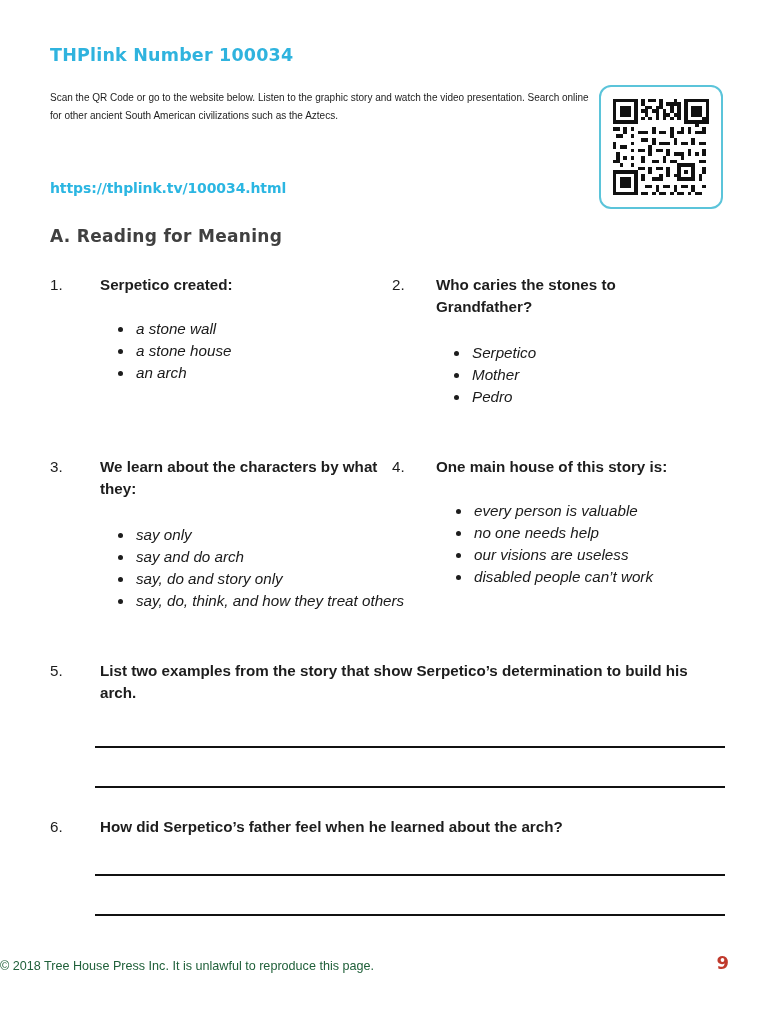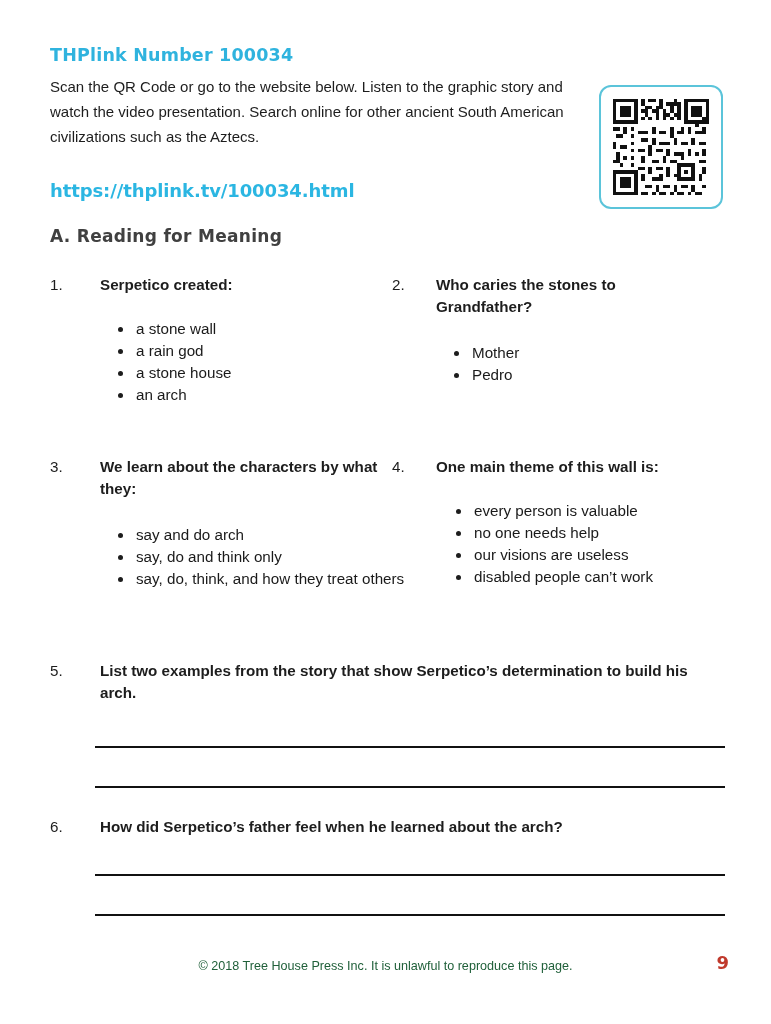--- a/index.html
+++ b/index.html
@@ -30,32 +30,32 @@
     font-size: 17.5px;
     font-weight: bold;
     letter-spacing: 0.2px;
     color: #2fb3de;
     font-family: "DejaVu Sans", sans-serif;
   }
 
   .intro {
     position: absolute;
     left: 50px;
-    top: 74px;
+    top: 89px;
     width: 540px;
-    font-size: 15px;
-    line-height: 25px;
+    font-size: 10px;
+    line-height: 18px;
     color: #1d1d1d;
   }
 
   .url-line {
     position: absolute;
     left: 50px;
     top: 180px;
-    font-size: 18px;
+    font-size: 14px;
     font-weight: bold;
     color: #2bb6e2;
     font-family: "DejaVu Sans", sans-serif;
     letter-spacing: -0.1px;
   }
 
   
   .qr-frame {
     position: absolute;
     left: 599px;
@@ -111,20 +111,21 @@
     padding: 0;
     list-style: none;
     margin-left: 50px;
   }
   .opts.tight { margin-left: 44px; }
   .opts li {
     position: relative;
     padding-left: 36px;
     line-height: 22px;
     font-size: 15.2px;
+    font-style: italic;
   }
   .opts li::before {
     content: "";
     position: absolute;
     left: 18px;
     top: 9px;
     width: 5px;
     height: 5px;
     border-radius: 50%;
     background: #1d1d1d;
@@ -159,21 +160,20 @@
   #line5b { top: 786px; }
   #line6a { top: 874px; }
   #line6b { top: 914px; }
 
   
   .footer-copy {
     position: absolute;
     left: 0;
     right: 0;
     top: 959px;
-    text-align: center;
     font-size: 12.6px;
     color: #20603a;
   }
   .page-number {
     position: absolute;
     right: 42px;
     top: 952px;
     font-size: 18px;
     font-weight: bold;
     color: #c0392b;
@@ -320,47 +320,48 @@
   </div>
 
   <div class="section-heading">A. Reading for Meaning</div>
 
   <div class="q" id="q1">
     <span class="num">1.</span>
     <span class="stem">Serpetico created:</span>
   </div>
   <ul class="opts" id="q1-opts">
     <li>a stone wall</li>
-    <li>a rain god</li>
     <li>a stone house</li>
     <li>an arch</li>
   </ul>
 
   <div class="q narrow-num" id="q2">
     <span class="num">2.</span>
     <span class="stem">Who caries the stones to Grandfather?</span>
   </div>
   <ul class="opts tight" id="q2-opts">
+    <li>Serpetico</li>
     <li>Mother</li>
     <li>Pedro</li>
   </ul>
 
   <div class="q" id="q3">
     <span class="num">3.</span>
     <span class="stem">We learn about the characters by what they:</span>
   </div>
   <ul class="opts" id="q3-opts">
+    <li>say only</li>
     <li>say and do arch</li>
-    <li>say, do and think only</li>
+    <li>say, do and story only</li>
     <li class="wrap">say, do, think, and how they treat others</li>
   </ul>
 
   <div class="q narrow-num" id="q4">
     <span class="num">4.</span>
-    <span class="stem">One main theme of this wall is:</span>
+    <span class="stem">One main house of this story is:</span>
   </div>
   <ul class="opts tight" id="q4-opts">
     <li>every person is valuable</li>
     <li>no one needs help</li>
     <li>our visions are useless</li>
     <li>disabled people can’t work</li>
   </ul>
 
   <div class="q" id="q5">
     <span class="num">5.</span>

